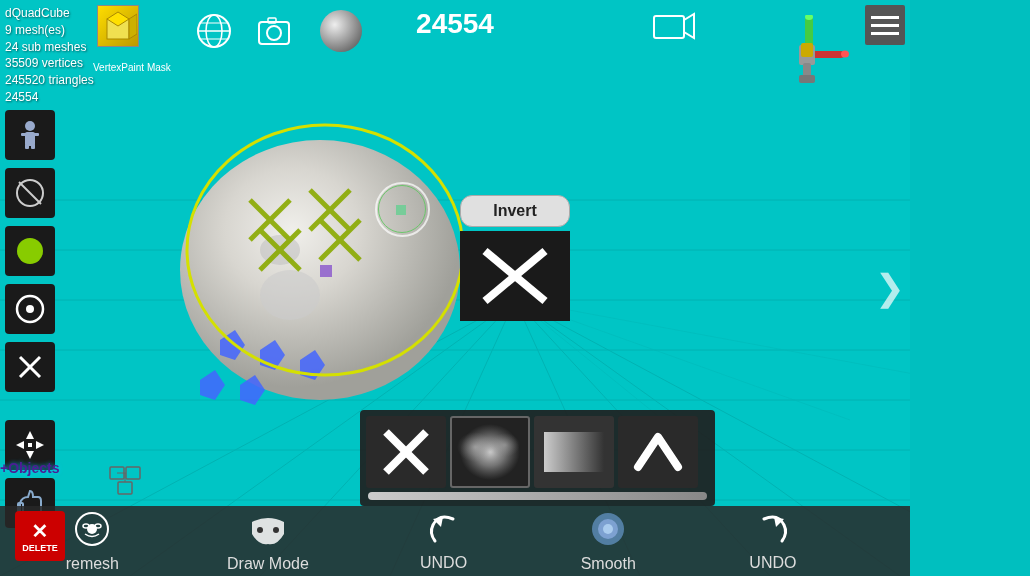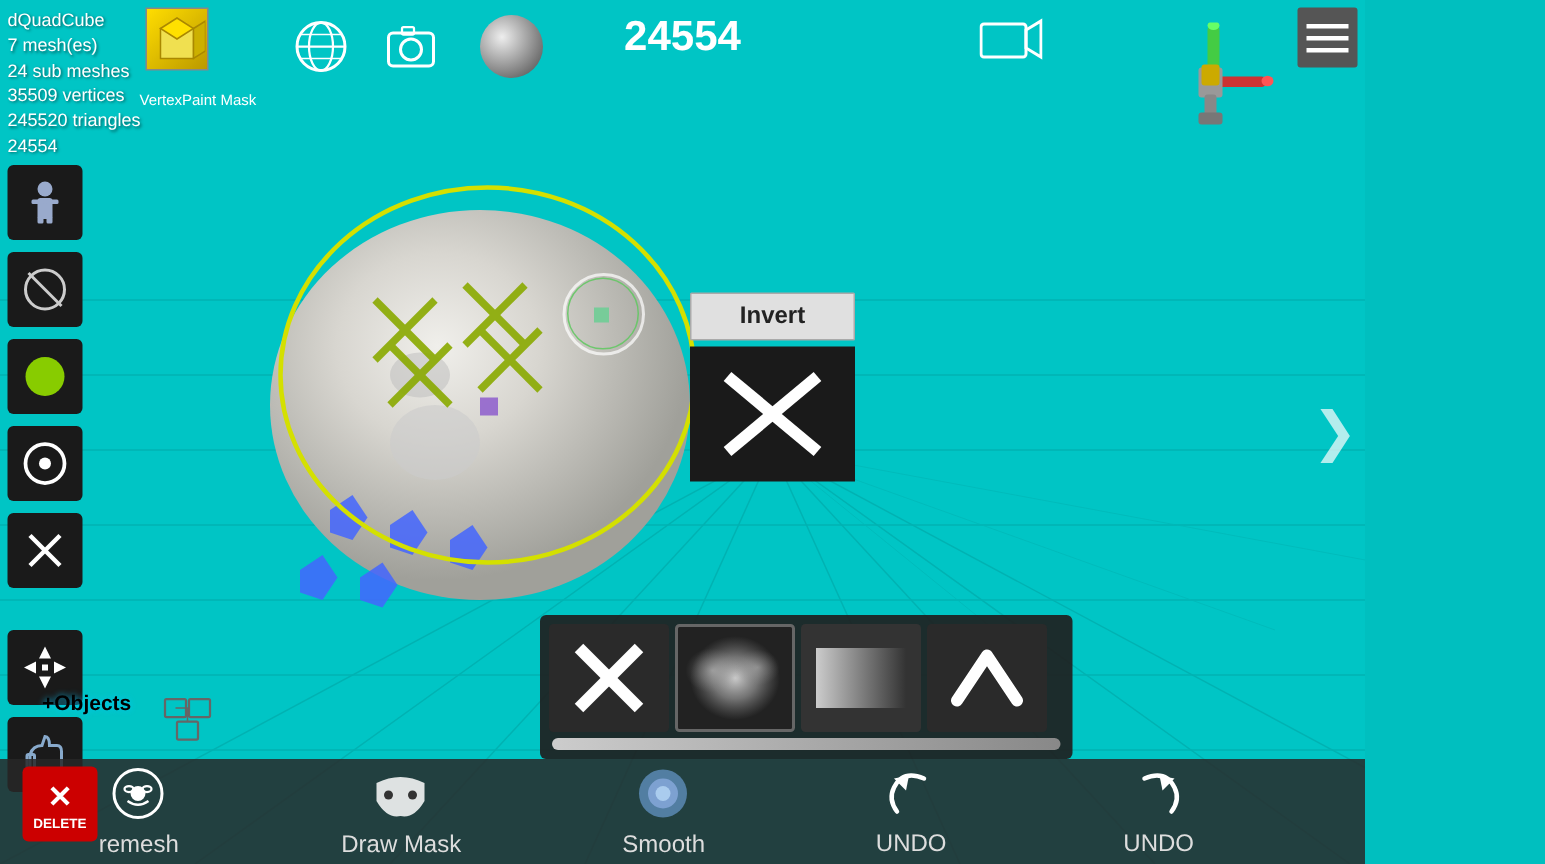--- a/index.html
+++ b/index.html
@@ -86,26 +86,25 @@
 
     .tool-btn.active {
       background: #444;
     }
 
     
     #objects-btn {
       position: absolute;
       top: 460px;
       left: 0px;
-      color: #000000;
+      color: #4c1d95;
       font-size: 14px;
       font-weight: bold;
       cursor: pointer;
       text-shadow: 0 0 4px rgba(0,200,255,0.8);
-      margin-left: 28px;
     }
 
     
     #delete-btn {
       position: absolute;
       bottom: 15px;
       left: 15px;
       width: 50px;
       height: 50px;
       background: #cc0000;
@@ -128,21 +127,21 @@
       display: flex;
       flex-direction: column;
       gap: 4px;
     }
 
     .popup-btn {
       width: 110px;
       height: 32px;
       background: #e0e0e0;
       border: 1px solid #aaa;
-      border-radius: 1px;
+      border-radius: 12px;
       display: flex;
       align-items: center;
       justify-content: center;
       font-size: 16px;
       font-weight: bold;
       color: #222;
       cursor: pointer;
     }
 
     #mask-preview {
@@ -406,21 +405,21 @@
 
     <ellipse cx="195" cy="130" rx="138" ry="125" fill="none" stroke="#d4e000" stroke-width="3"></ellipse>
   </svg>
 
   <div class="brush-circle"></div>
   <div class="brush-circle-inner"></div>
   <div class="brush-center-sq"></div>
 
   <div id="info-panel">
     <div>dQuadCube</div>
-    <div>7 mesh(es)</div>
+    <div>9 mesh(es)</div>
     <div>24 sub meshes</div>
     <div>35509 vertices</div>
     <div>245520 triangles</div>
     <div>24554</div>
   </div>
 
   <div id="mat-icon">
 
     <div style="width:42px;height:42px;background:linear-gradient(135deg,#ffdd00,#bb9900);border:1px solid #888;display:flex;align-items:center;justify-content:center;color:#333;font-size:10px;">
       <svg width="38" height="38" viewBox="0 0 38 38">
@@ -647,47 +646,47 @@
 
     <div class="bottom-tool">
       <div class="bottom-tool-icon">
         <svg width="42" height="38" viewBox="0 0 42 38">
 
           <path d="M5 12 Q21 4 37 12 L37 24 Q30 36 21 34 Q12 36 5 24 Z" fill="white" opacity="0.85"></path>
           <circle cx="13" cy="20" r="3" fill="#333"></circle>
           <circle cx="29" cy="20" r="3" fill="#333"></circle>
         </svg>
       </div>
-      <span class="bottom-tool-label">Draw Mask</span>
+      <span class="bottom-tool-label">Draw Mode</span>
+    </div>
+
+    <div class="bottom-tool undo-redo-btn">
+      <div class="bottom-tool-icon">
+        <svg width="38" height="36" viewBox="0 0 38 36">
+          <path d="M28 8 Q14 2 8 14 Q4 22 10 30" fill="none" stroke="white" stroke-width="3" stroke-linecap="round"></path>
+          <polygon points="8,8 18,6 16,16" fill="white"></polygon>
+        </svg>
+      </div>
+      <span class="bottom-tool-label">UNDO</span>
     </div>
 
     <div class="bottom-tool">
       <div class="bottom-tool-icon">
         <svg width="42" height="38" viewBox="0 0 42 38">
           <circle cx="21" cy="19" r="16" fill="#6699cc" opacity="0.7"></circle>
           <circle cx="21" cy="19" r="10" fill="#88aadd" opacity="0.8"></circle>
           <circle cx="21" cy="19" r="5" fill="#aaccee"></circle>
         </svg>
       </div>
       <span class="bottom-tool-label">Smooth</span>
     </div>
 
     <div class="bottom-tool undo-redo-btn">
       <div class="bottom-tool-icon">
         <svg width="38" height="36" viewBox="0 0 38 36">
-          <path d="M28 8 Q14 2 8 14 Q4 22 10 30" fill="none" stroke="white" stroke-width="3" stroke-linecap="round"></path>
-          <polygon points="8,8 18,6 16,16" fill="white"></polygon>
-        </svg>
-      </div>
-      <span class="bottom-tool-label">UNDO</span>
-    </div>
-
-    <div class="bottom-tool undo-redo-btn">
-      <div class="bottom-tool-icon">
-        <svg width="38" height="36" viewBox="0 0 38 36">
           <path d="M10 8 Q24 2 30 14 Q34 22 28 30" fill="none" stroke="white" stroke-width="3" stroke-linecap="round"></path>
           <polygon points="30,8 20,6 22,16" fill="white"></polygon>
         </svg>
       </div>
       <span class="bottom-tool-label">UNDO</span>
     </div>
 
     <div class="bottom-tool">
       <div class="bottom-tool-icon">
         <svg width="42" height="36" viewBox="0 0 42 36">

